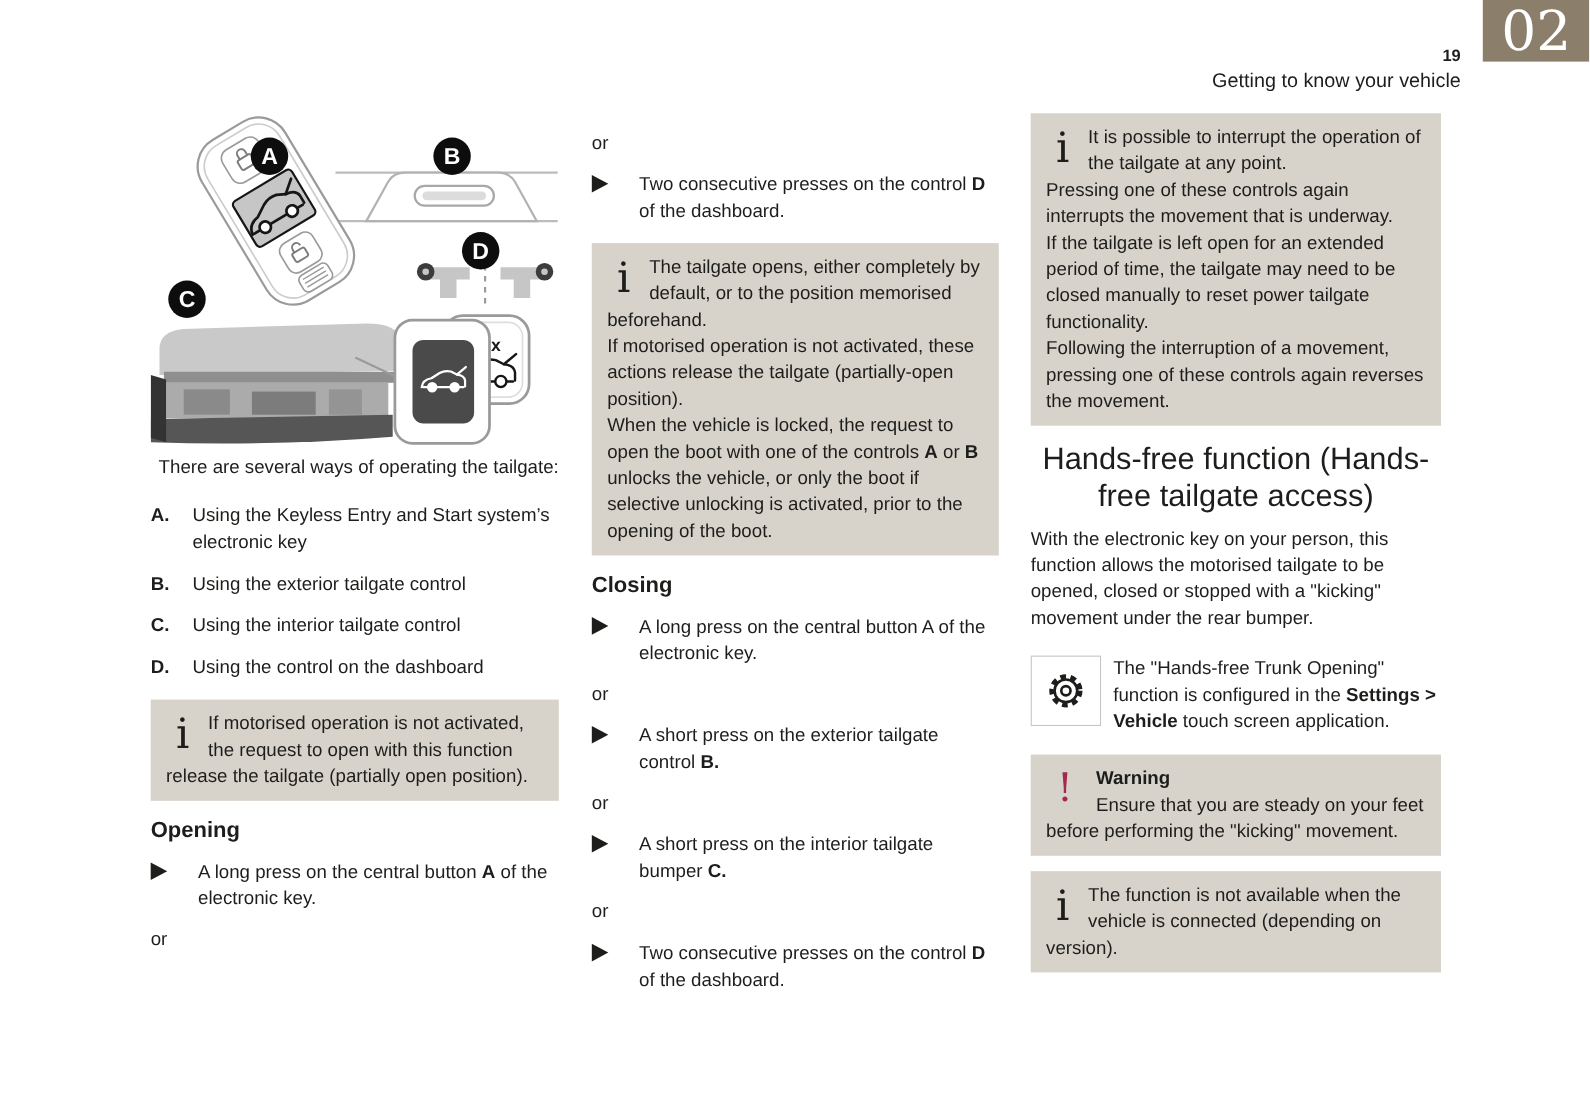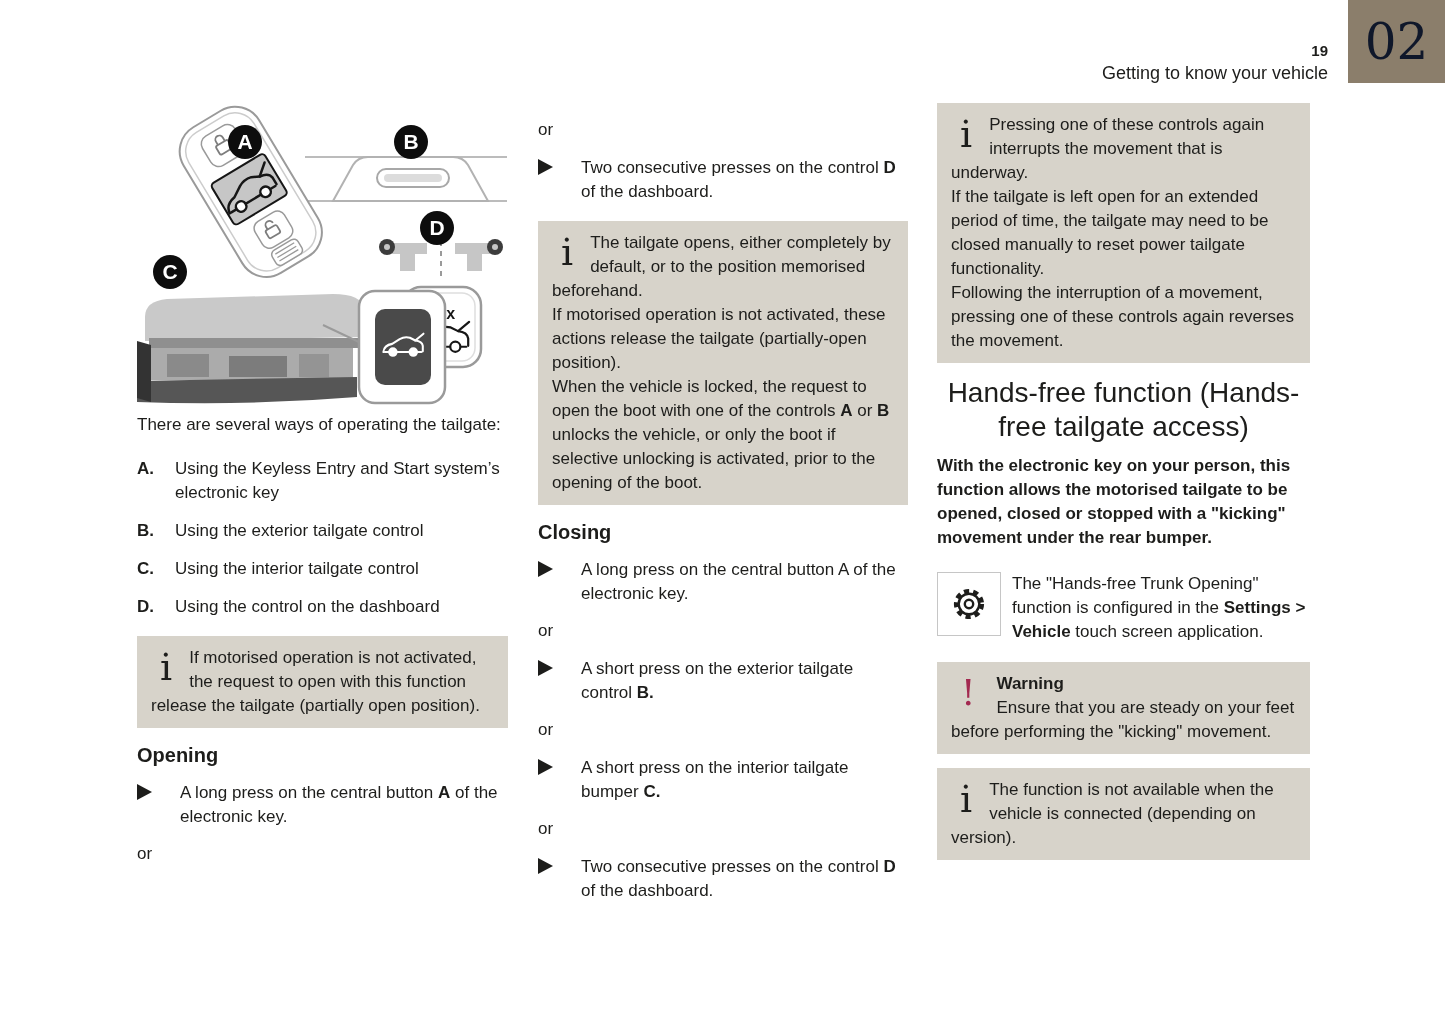--- a/index.html
+++ b/index.html
@@ -11,34 +11,34 @@
   html,body{margin:0;padding:0;background:#fff;}
   .page{
     position:relative;width:1445px;height:1018px;background:#fff;
     color:var(--text);
     font-family:"Liberation Sans",sans-serif;
     font-size:17px;line-height:24px;overflow:hidden;
   }
   .b{font-weight:700;}
   
   .chapter-box{
-    position:absolute;top:0;right:0;width:97px;height:83px;
-    background:var(--chapter-bg);color:#0f172a;
+    position:absolute;top:0;right:0;width:97px;height:56px;
+    background:var(--chapter-bg);color:#ffffff;
     display:flex;align-items:center;justify-content:center;
     font-family:"DejaVu Serif",serif;font-size:50px;line-height:1;
   }
   .page-num{position:absolute;top:42px;right:117px;font-weight:700;font-size:15px;line-height:18px;text-align:right;}
   .section-title{position:absolute;top:62px;right:117px;font-size:18px;line-height:22px;white-space:nowrap;}
   
   .col{position:absolute;top:105px;}
   .col-left{left:137px;width:371px;}
   .col-mid{left:538px;width:370px;}
   .col-right{left:937px;width:373px;top:103px;}
   .figure{display:block;width:371px;height:300px;}
-  .intro{margin:8px 0 0;}
+  .intro{margin:8px 0 0;text-align:right;}
   .methods{margin-top:20px;}
   .method{display:flex;margin-bottom:14px;}
   .method-key{flex:0 0 38px;font-weight:700;}
   .method-text{flex:1;}
   
   .infobox{background:var(--box-bg);padding:10px 14px;margin-top:17px;line-height:24px;}
   .infobox p{margin:0;}
   .i-icon{
     float:left;font-family:"DejaVu Serif",serif;font-size:38px;line-height:40px;
     margin:1px 17px 2px 9px;
@@ -52,21 +52,21 @@
   .h1{font-size:28px;line-height:34px;font-weight:400;margin:13px 0 0;text-align:center;}
   .bullet{display:flex;margin-top:14px;}
   .bullet.first{margin-top:0;}
   .tri{
     flex:0 0 15px;width:0;height:0;margin:3px 13px 0 0;
     border-left:15px solid var(--text);
     border-top:8.5px solid transparent;border-bottom:8.5px solid transparent;
   }
   .bullet-text{flex:1;}
   .or{margin-top:13px;}
-  .para{margin:10px 0 0;font-weight:bold;}
+  .para{margin:10px 0 0;}
   .gear-row{display:flex;margin-top:22px;}
   .gear-box{
     flex:0 0 62px;height:62px;border:1px solid #c6c6c6;margin-right:11px;
     display:flex;align-items:center;justify-content:center;background:#fff;
   }
   .gear-note{flex:1;}
   .col-right .infobox.firstbox{margin-top:0;}
   .warnbox{margin-top:18px;}
   .lastbox{margin-top:14px;}
 </style>
@@ -232,20 +232,21 @@
     <div class="bullet">
       <span class="tri"></span>
       <span class="bullet-text"><span>Two consecutive presses on the control </span><span class="b">D</span><span> of the dashboard.</span></span>
     </div>
   </div>
 
   <div class="col col-right">
 
     <div class="infobox firstbox">
       <span class="i-icon">i</span>
+      <p><span>It is possible to interrupt the operation of the tailgate at any point.</span></p>
       <p><span>Pressing one of these controls again interrupts the movement that is underway.</span></p>
       <p><span>If the tailgate is left open for an extended period of time, the tailgate may need to be closed manually to reset power tailgate functionality.</span></p>
       <p><span>Following the interruption of a movement, pressing one of these controls again reverses the movement.</span></p>
     </div>
 
     <div class="h1">
       <div>Hands-free function (Hands-</div>
       <div>free tailgate access)</div>
     </div>
 

